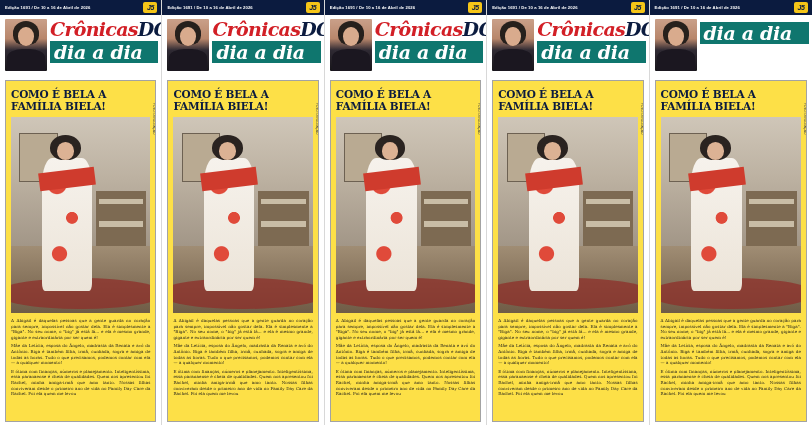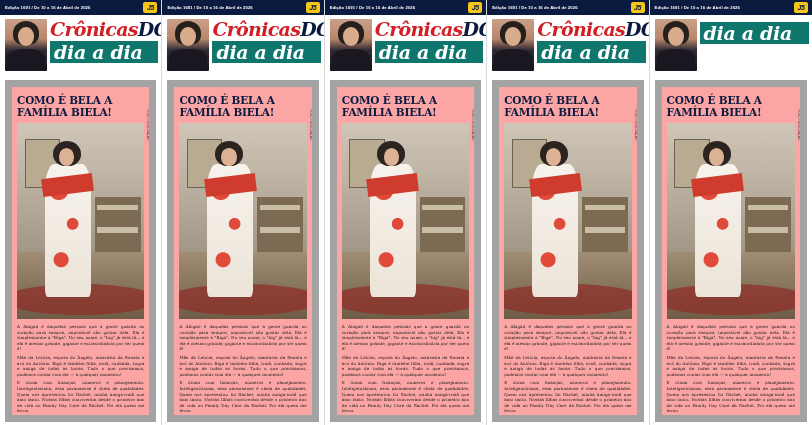--- a/index.html
+++ b/index.html
@@ -133,24 +133,24 @@
     white-space: nowrap;
   }
 
   
   .article {
     position: absolute;
     left: 5px;
     right: 5px;
     top: 80px;
     bottom: 3px;
-    border: 7px solid #a3a3a3;
+    border: 1px solid #a3a3a3;
     box-sizing: border-box;
     padding: 5px 5px 9px 5px;
-    background: #fca5a5;
+    background: #fde047;
     overflow: hidden;
   }
   .headline {
     font-family: "DejaVu Serif", serif;
     font-weight: bold;
     font-size: 10.5px;
     line-height: 12px;
     color: #0b1b3f;
     letter-spacing: -0.2px;
     margin: 2px 0 5px 0;

